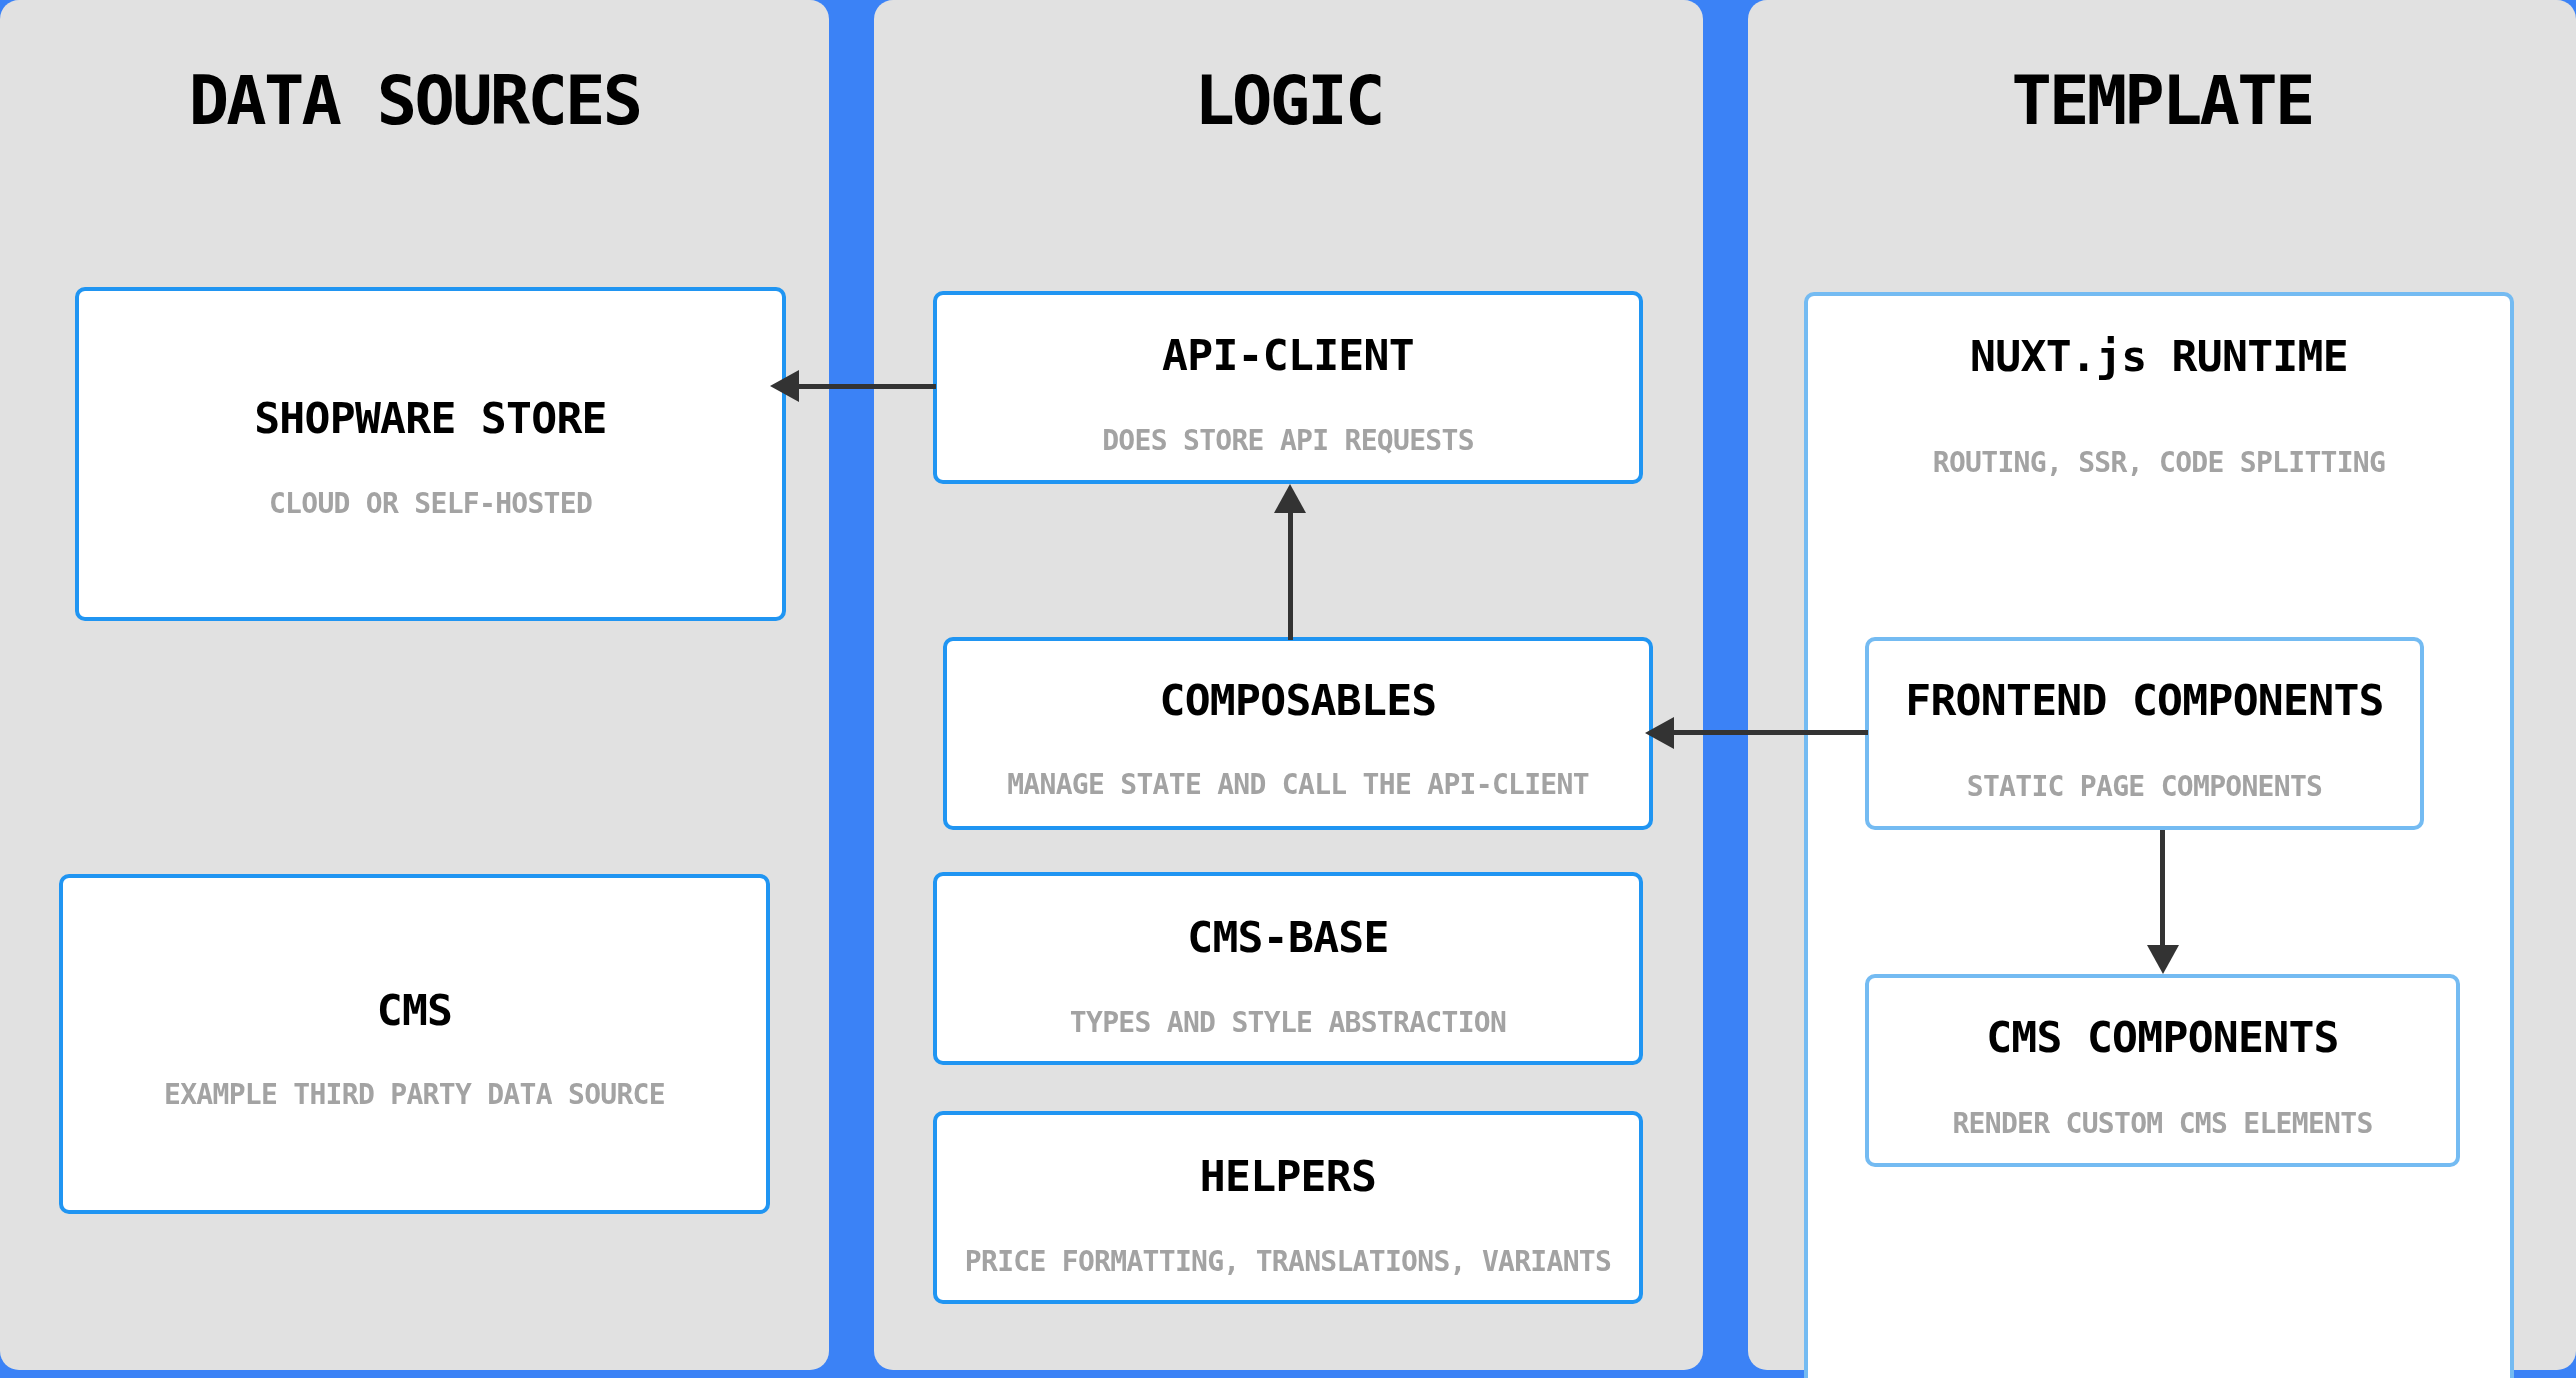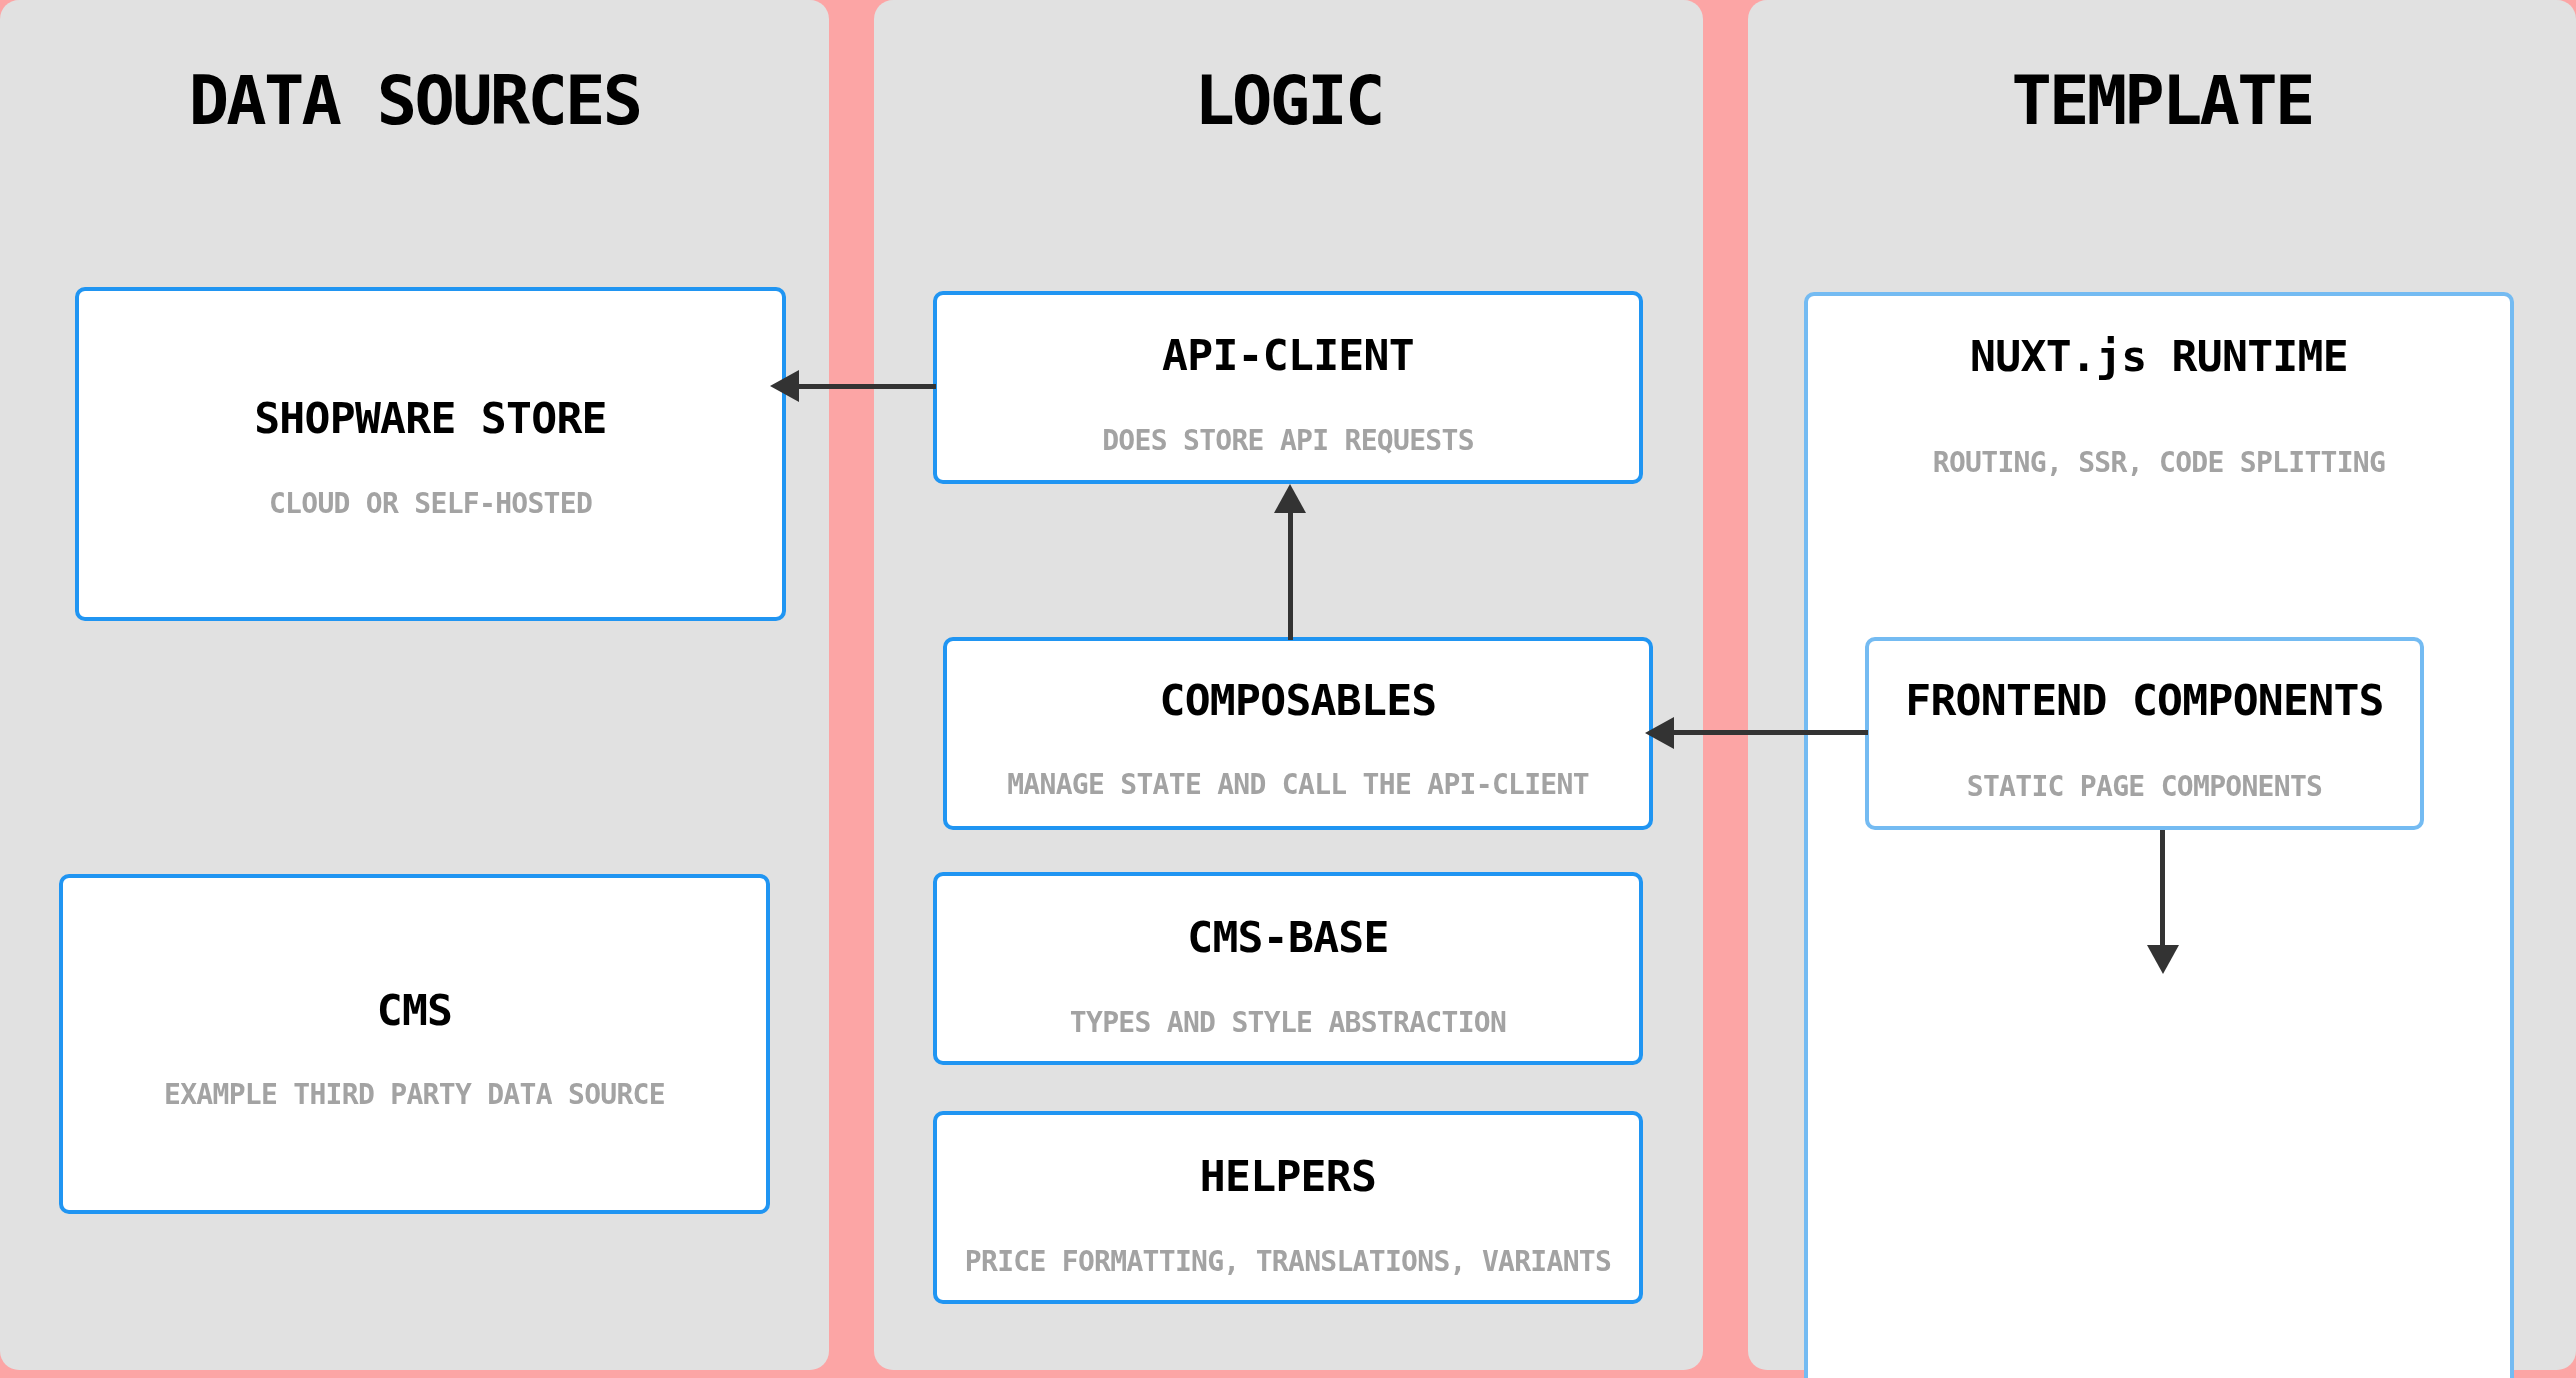--- a/index.html
+++ b/index.html
@@ -1,21 +1,21 @@
 <!DOCTYPE html>
 <html style="font-size:10.7px"><head>
 <meta charset="utf-8">
 <style>
   * { margin: 0; padding: 0; box-sizing: border-box; }
   html, body { background: #ffffff; }
   #canvas {
     position: relative;
     width: 2576px;
     height: 1378px;
-    background: #fca5a5;
+    background: #3b82f6;
     overflow: hidden;
     font-family: "DejaVu Sans Mono", "Liberation Mono", monospace;
   }
   .column {
     position: absolute;
     top: 0;
     height: 1370px;
     background: #e1e1e1;
     border-radius: 19px;
   }
@@ -137,20 +137,24 @@
   </div>
 
   <div class="node light" id="box-nuxt-runtime">
     <div class="node-title" style="top:60px">NUXT.js RUNTIME</div>
     <div class="node-subtitle" style="top:166px">ROUTING, SSR, CODE SPLITTING</div>
   </div>
   <div class="node light" id="box-frontend-comp">
     <div class="node-title" style="top:59px">FRONTEND COMPONENTS</div>
     <div class="node-subtitle" style="top:145px">STATIC PAGE COMPONENTS</div>
   </div>
+  <div class="node light" id="box-cms-components">
+    <div class="node-title" style="top:59px">CMS COMPONENTS</div>
+    <div class="node-subtitle" style="top:145px">RENDER CUSTOM CMS ELEMENTS</div>
+  </div>
 
   <div class="arrow-line" id="arrow1-line"></div>
   <div class="arrow-head head-left" id="arrow1-head"></div>
 
   <div class="arrow-line" id="arrow2-line"></div>
   <div class="arrow-head head-up" id="arrow2-head"></div>
 
   <div class="arrow-line" id="arrow3-line"></div>
   <div class="arrow-head head-left" id="arrow3-head"></div>
 

